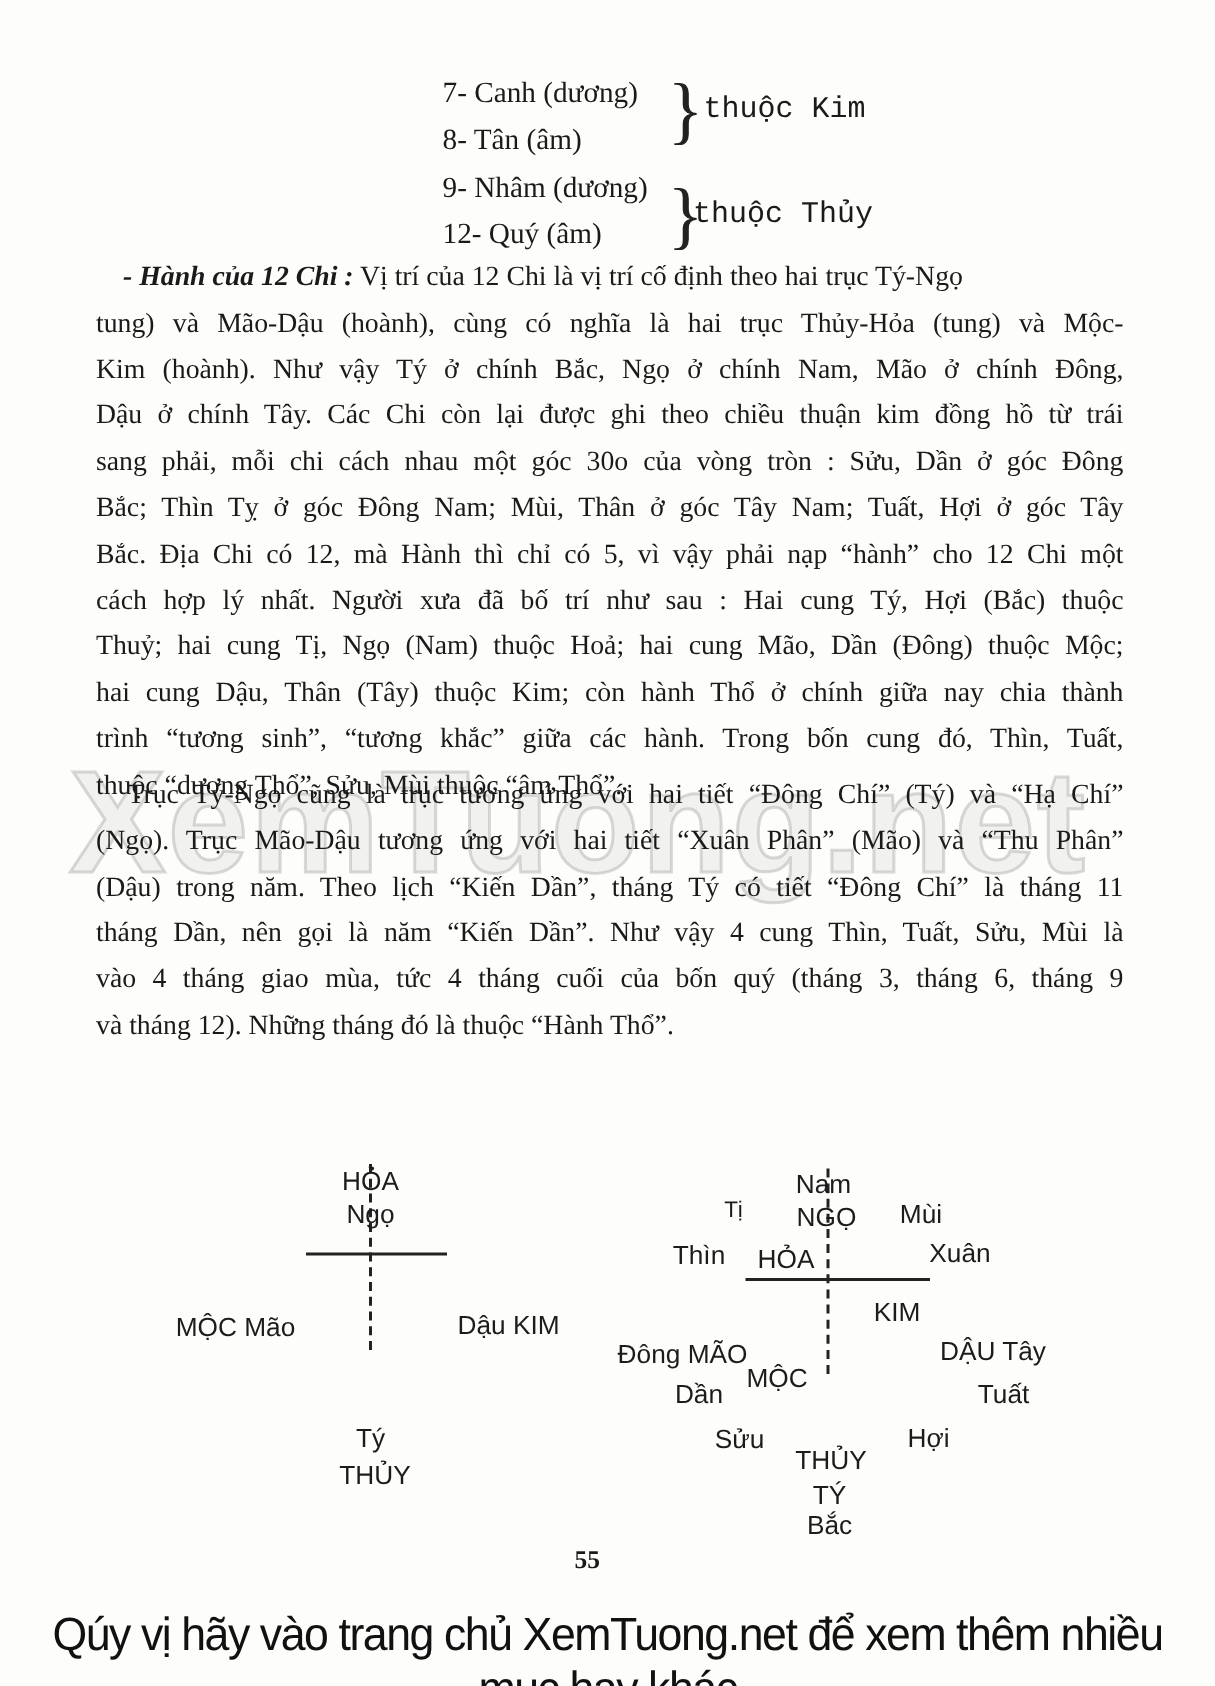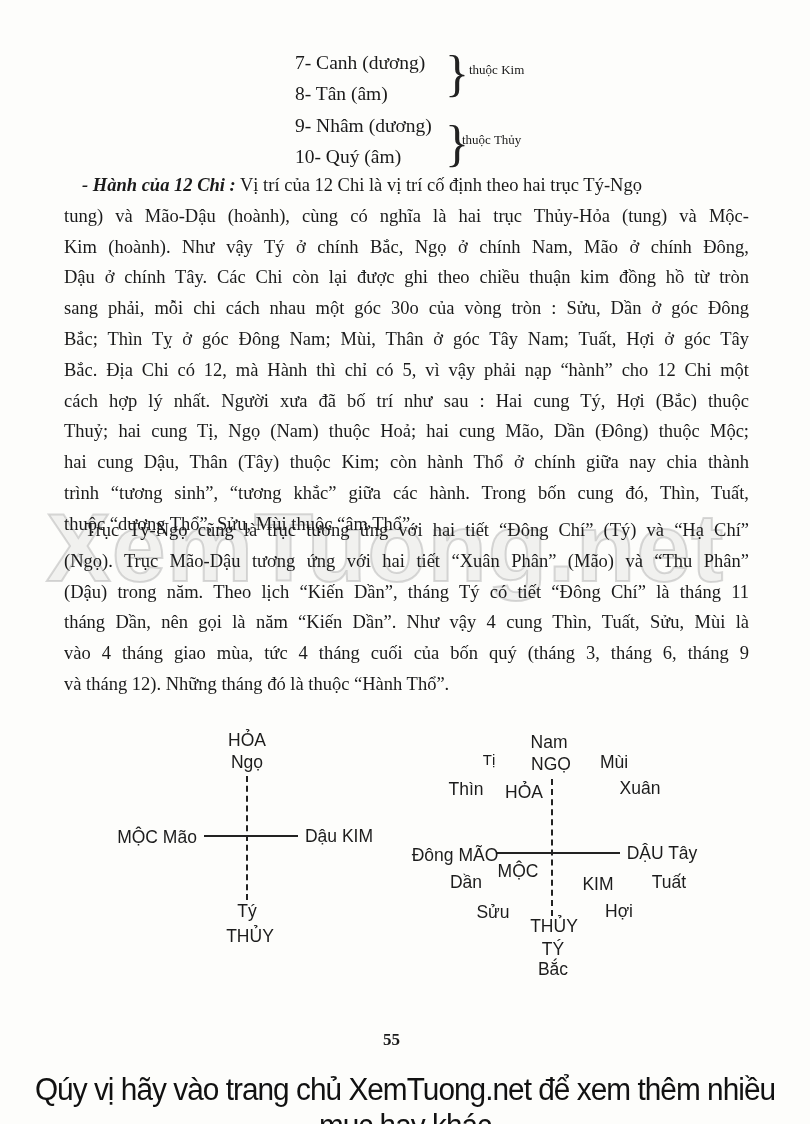--- a/index.html
+++ b/index.html
@@ -11,64 +11,64 @@
   .watermark{
     position:absolute;left:46px;top:492px;width:760px;z-index:0;
     font-family:"Liberation Sans","DejaVu Sans",sans-serif;
     font-size:97px;font-weight:bold;letter-spacing:1px;white-space:nowrap;
     color:rgba(190,190,190,0.18);
     -webkit-text-stroke:2px rgba(170,170,170,0.45);
   }
   
   .stem-item{position:absolute;left:283px;font-size:19.5px;white-space:nowrap;margin-left:12px;}
   .brace{position:absolute;left:445px;font-size:50px;font-weight:300;line-height:1;color:#222;}
-  .group-label{position:absolute;font-size:13px;white-space:nowrap;}
+  .group-label{position:absolute;font-size:20px;white-space:nowrap;font-family:Liberation Mono, monospace;}
   
   .para{position:absolute;left:64px;width:685px;z-index:1;font-size:18.5px;line-height:30.8px;}
   .para .line{text-align:justify;text-align-last:justify;}
   .para .line.first{text-align-last:auto;text-indent:18px;white-space:nowrap;}
   .para .line.last{text-align-last:auto;}
   .lead{font-weight:bold;font-style:italic;}
   
   .dg-label{
     position:absolute;font-family:"Liberation Sans","DejaVu Sans",sans-serif;
-    font-size:17.5px;white-space:nowrap;transform:translate(-50%,-50%);color:#1c1c1c;z-index:2;
+    font-size:17.5px;white-space:nowrap;transform:translate(-50%,-50%);color:#1c1c1c;z-index:2;margin-top:48px;
   }
   .dg-label.small{font-size:15px;}
   .vline{position:absolute;width:0;border-left:2.5px dashed #222;z-index:1;}
   .hline{position:absolute;height:0;border-top:2.5px solid #222;z-index:1;}
   .page-number{position:absolute;left:383px;top:1030px;font-size:17px;font-weight:bold;}
   .footer{
     position:absolute;left:0;top:1072px;width:810px;text-align:center;
     font-family:"Liberation Sans","DejaVu Sans",sans-serif;
     font-size:31px;letter-spacing:-1px;transform:scaleX(0.96);color:#111;
   }
 </style>
 </head>
 <body>
 
 <div class="watermark">XemTuong.net</div>
 
 <div>
   <div class="stem-item" style="top:52px">7- Canh (dương)</div>
   <div class="stem-item" style="top:83px">8- Tân (âm)</div>
   <div class="stem-item" style="top:115px">9- Nhâm (dương)</div>
-  <div class="stem-item" style="top:146px">10- Quý (âm)</div>
+  <div class="stem-item" style="top:146px">12- Quý (âm)</div>
 
   <div class="brace" style="top:48px">}</div>
   <div class="group-label" style="left:469px;top:62px">thuộc Kim</div>
   <div class="brace" style="top:118px">}</div>
   <div class="group-label" style="left:462px;top:132px">thuộc Thủy</div>
 </div>
 
 <div class="para" style="top:170px">
   <div class="line first"><span class="lead">- Hành của 12 Chi :</span> <span>Vị trí của 12 Chi là vị trí cố định theo hai trục Tý-Ngọ</span></div>
   <div class="line">tung) và Mão-Dậu (hoành), cùng có nghĩa là hai trục Thủy-Hỏa (tung) và Mộc-</div>
   <div class="line">Kim (hoành). Như vậy Tý ở chính Bắc, Ngọ ở chính Nam, Mão ở chính Đông,</div>
-  <div class="line">Dậu ở chính Tây. Các Chi còn lại được ghi theo chiều thuận kim đồng hồ từ tròn</div>
+  <div class="line">Dậu ở chính Tây. Các Chi còn lại được ghi theo chiều thuận kim đồng hồ từ trái</div>
   <div class="line">sang phải, mỗi chi cách nhau một góc 30o của vòng tròn : Sửu, Dần ở góc Đông</div>
   <div class="line">Bắc; Thìn Tỵ ở góc Đông Nam; Mùi, Thân ở góc Tây Nam; Tuất, Hợi ở góc Tây</div>
   <div class="line">Bắc. Địa Chi có 12, mà Hành thì chỉ có 5, vì vậy phải nạp “hành” cho 12 Chi một</div>
   <div class="line">cách hợp lý nhất. Người xưa đã bố trí như sau : Hai cung Tý, Hợi (Bắc) thuộc</div>
   <div class="line">Thuỷ; hai cung Tị, Ngọ (Nam) thuộc Hoả; hai cung Mão, Dần (Đông) thuộc Mộc;</div>
   <div class="line">hai cung Dậu, Thân (Tây) thuộc Kim; còn hành Thổ ở chính giữa nay chia thành</div>
   <div class="line">trình “tương sinh”, “tương khắc” giữa các hành. Trong bốn cung đó, Thìn, Tuất,</div>
   <div class="line last">thuộc “dương Thổ”, Sửu, Mùi thuộc “âm Thổ”.</div>
 </div>
 
@@ -95,21 +95,21 @@
 <div>
   <div class="vline" style="left:551px;top:779px;height:137px"></div>
   <div class="hline" style="left:497px;top:852px;width:123px"></div>
   <div class="dg-label" style="left:549px;top:742px">Nam</div>
   <div class="dg-label" style="left:551px;top:764px">NGỌ</div>
   <div class="dg-label small" style="left:489px;top:759px">Tị</div>
   <div class="dg-label" style="left:614px;top:762px">Mùi</div>
   <div class="dg-label" style="left:466px;top:789px">Thìn</div>
   <div class="dg-label" style="left:524px;top:792px">HỎA</div>
   <div class="dg-label" style="left:640px;top:788px">Xuân</div>
-  <div class="dg-label" style="left:598px;top:884px">KIM</div>
+  <div class="dg-label" style="left:598px;top:827px">KIM</div>
   <div class="dg-label" style="left:455px;top:855px">Đông MÃO</div>
   <div class="dg-label" style="left:662px;top:853px">DẬU Tây</div>
   <div class="dg-label" style="left:518px;top:871px">MỘC</div>
   <div class="dg-label" style="left:466px;top:882px">Dần</div>
   <div class="dg-label" style="left:669px;top:882px">Tuất</div>
   <div class="dg-label" style="left:493px;top:912px">Sửu</div>
   <div class="dg-label" style="left:619px;top:911px">Hợi</div>
   <div class="dg-label" style="left:554px;top:926px">THỦY</div>
   <div class="dg-label" style="left:553px;top:949px">TÝ</div>
   <div class="dg-label" style="left:553px;top:969px">Bắc</div>

